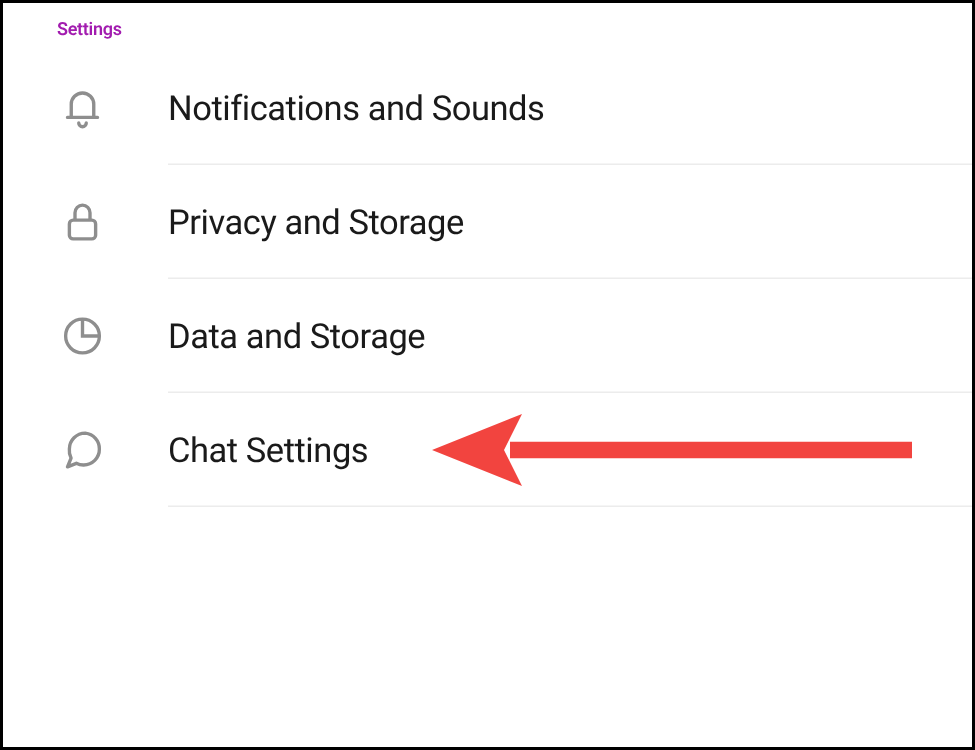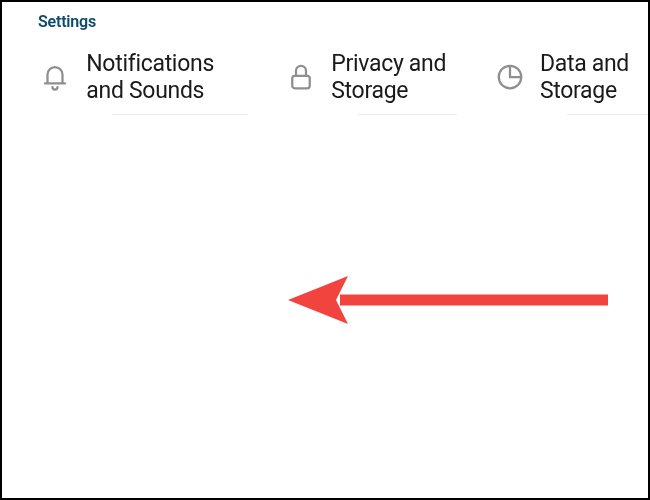--- a/index.html
+++ b/index.html
@@ -13,28 +13,28 @@
     }
     .frame {
       border: 2px solid #000;
       width: 650px;
       height: 500px;
       position: relative;
       background: #fff;
     }
     .header {
       padding: 10px 0 8px 36px;
-      font-size: 16px;
+      font-size: 12px;
       font-weight: 600;
-      color: #0c4a6e;
+      color: #a21caf;
       letter-spacing: -0.2px;
     }
     .list {
       display: flex;
-      flex-direction: row;
+      flex-direction: column;
       justify-content: flex-end;
     }
     .item {
       display: flex;
       align-items: center;
       height: 76px;
       cursor: pointer;
       position: relative;
     }
     .icon-wrap {
@@ -104,20 +104,29 @@
       <span class="icon-wrap">
         <svg viewBox="0 0 24 24">
             <circle cx="12" cy="12" r="9"></circle>
             <path d="M12 3 V12 H21"></path>
           </svg>
       </span>
       <span class="label">Data and Storage</span>
       <div class="divider"></div>
     </div>
 
+    <div class="item">
+      <span class="icon-wrap">
+        <svg viewBox="0 0 24 24">
+            <path d="M21 11.5a8.38 8.38 0 0 1-8.5 8.5 8.5 8.5 0 0 1-3.8-.9L4 21l1.9-4.7A8.38 8.38 0 0 1 5 11.5 8.5 8.5 0 0 1 13.5 3 8.38 8.38 0 0 1 21 11.5z" stroke-linejoin="round"></path>
+          </svg>
+      </span>
+      <span class="label">Chat Settings</span>
+      <div class="divider"></div>
+    </div>
 
 
 
   </div>
 
   <svg class="arrow-annotation" width="330" height="60" viewBox="0 0 330 60">
     <defs></defs>
     <line x1="320" y1="30" x2="52" y2="30" stroke="#f2443f" stroke-width="11"></line>
     <polygon points="0,30 60,6 48,30 60,54" fill="#f2443f"></polygon>
   </svg>

